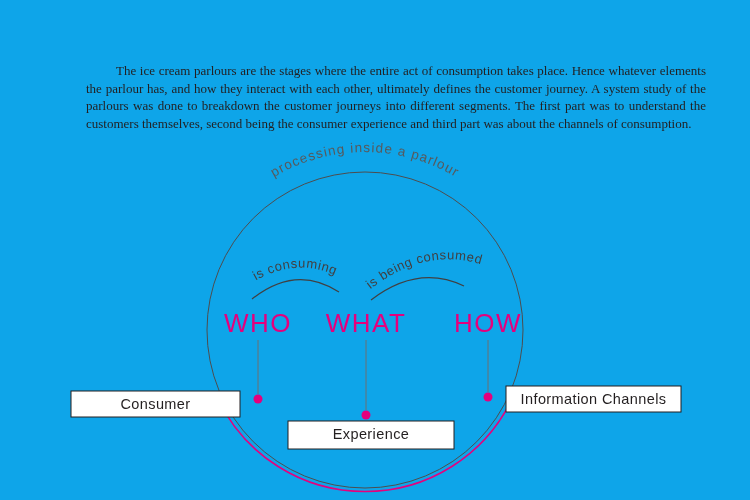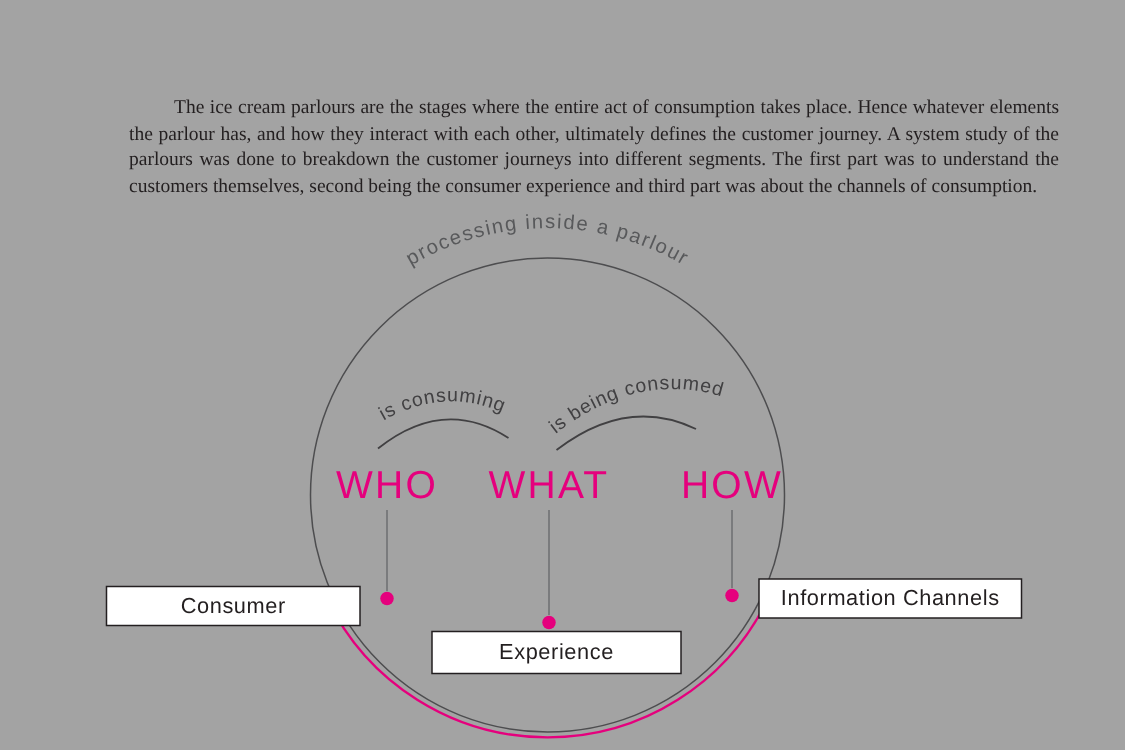--- a/index.html
+++ b/index.html
@@ -1,17 +1,17 @@
 <!DOCTYPE html>
 <html><head>
 <meta charset="utf-8">
 <style>
   html,body{margin:0;padding:0;background:#ffffff;}
   .canvas{
-    position:relative;width:750px;height:500px;background:#a3a3a3;overflow:hidden;
+    position:relative;width:750px;height:500px;background:#0ea5e9;overflow:hidden;
     font-family:"Liberation Sans",sans-serif;
   }
   .intro{
     position:absolute;left:86px;top:62px;width:620px;margin:0;
     font-family:"Liberation Serif",serif;font-size:13px;line-height:1.36;
     color:#231f20;text-align:justify;text-indent:30px;
   }
   svg.diagram{position:absolute;left:0;top:0;}
   .hairline{fill:none;stroke:#4d4d4f;stroke-width:1;}
   .brow{fill:none;stroke:#414042;stroke-width:1.2;}

